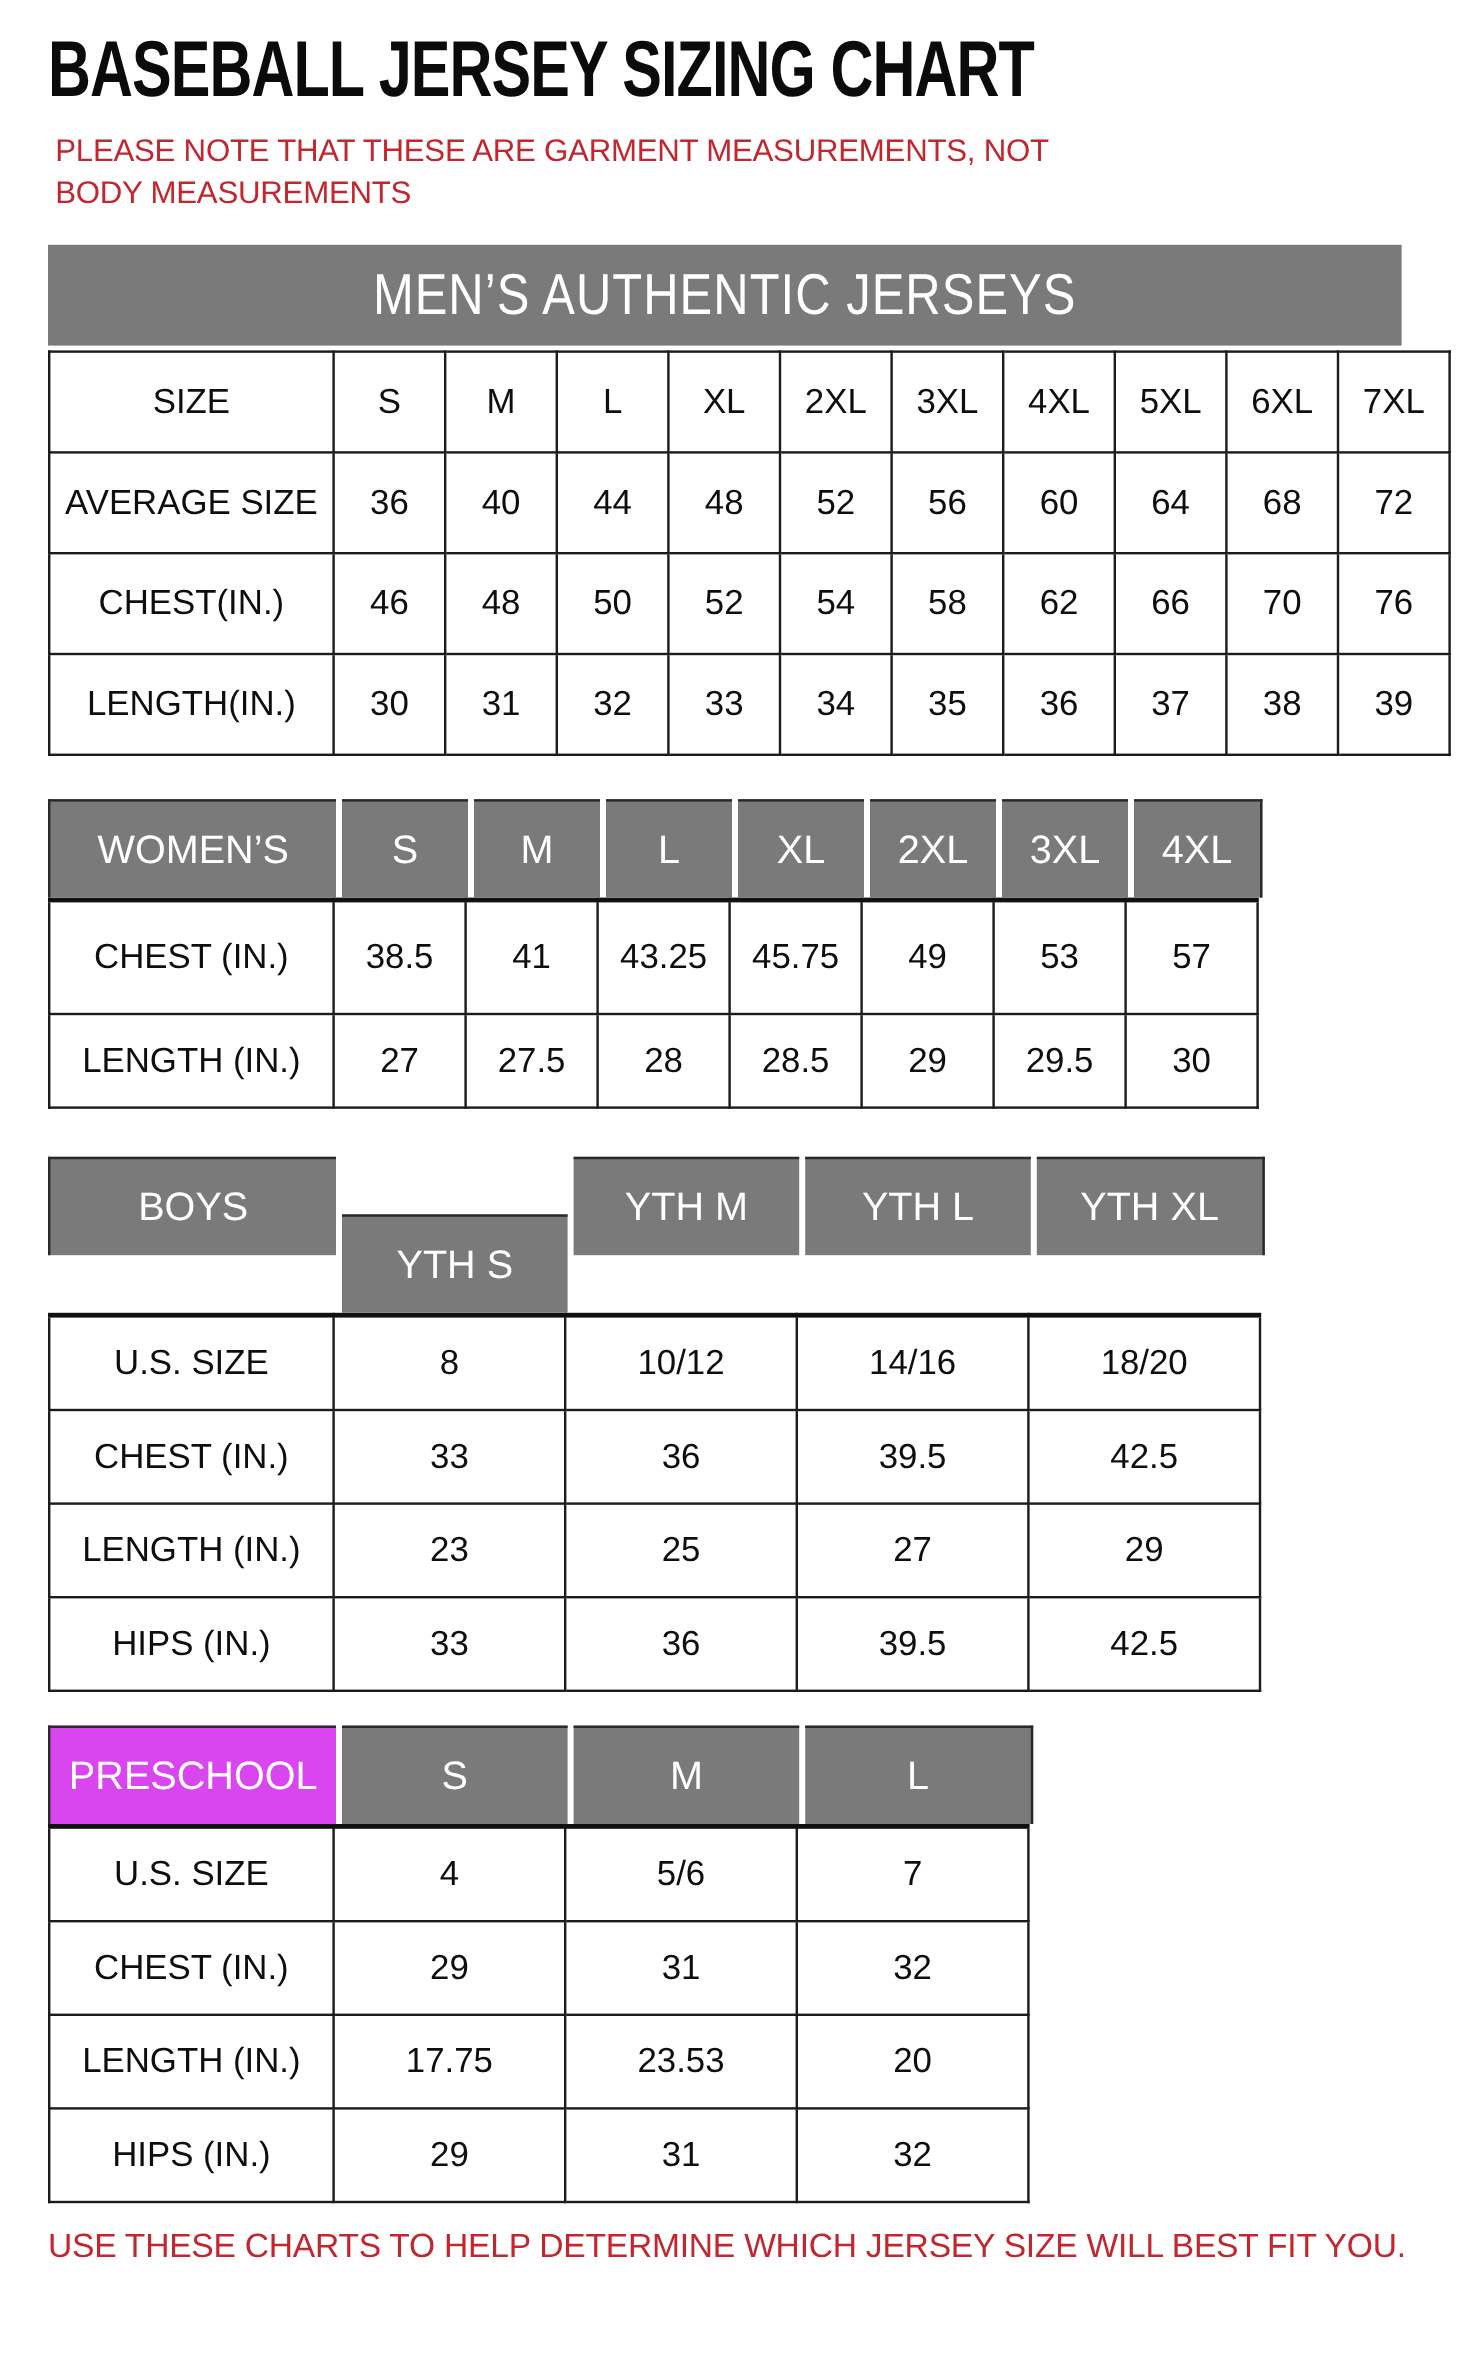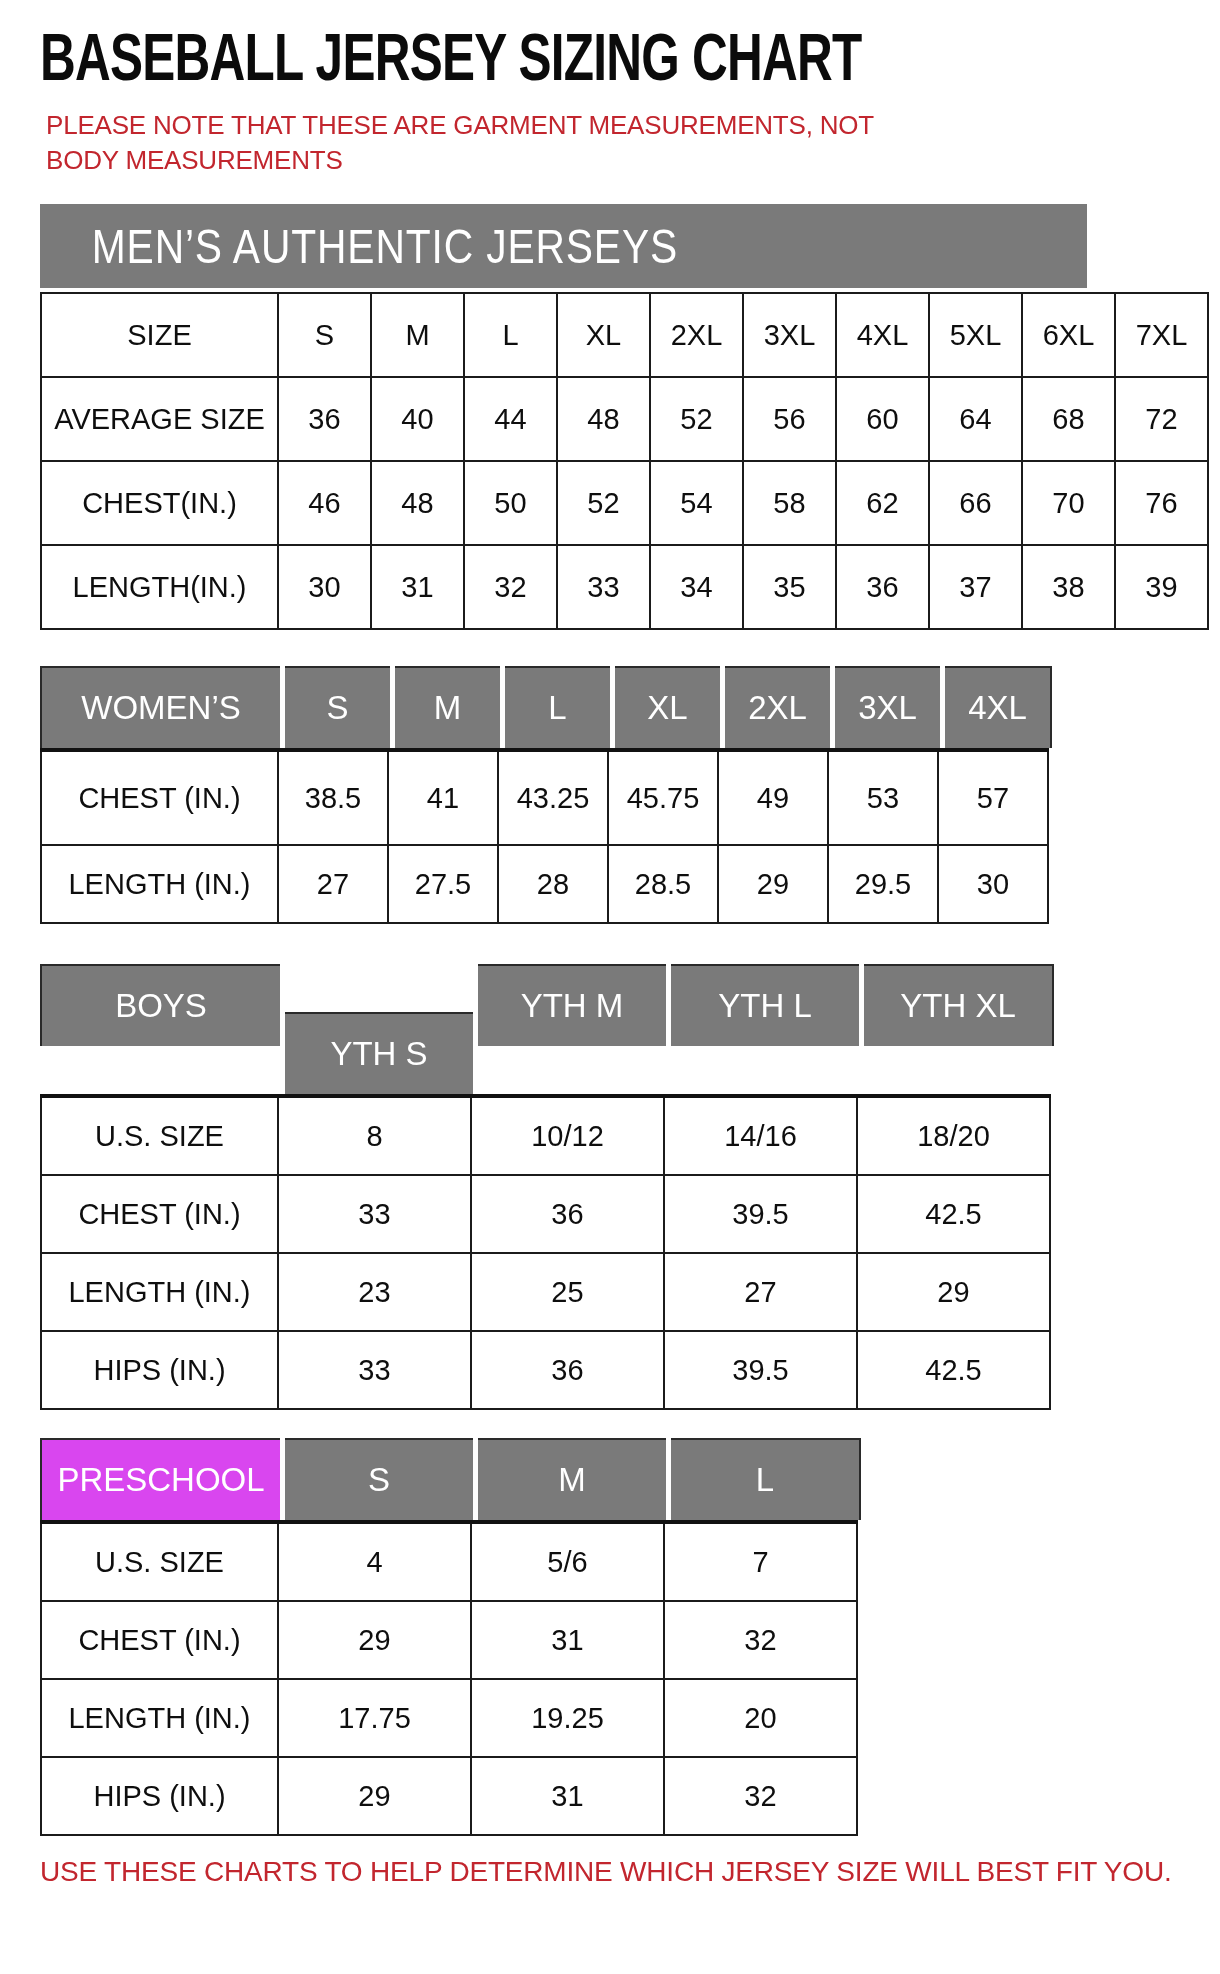--- a/index.html
+++ b/index.html
@@ -24,21 +24,21 @@
     font-size:26px;line-height:35px;letter-spacing:-0.2px;
   }
   .footer{
     margin:20px 0 0 0;width:1160px;
     font-size:28px;line-height:32px;letter-spacing:-0.2px;white-space:nowrap;
   }
 
   
   .men{margin-top:26px;}
   .band{
-    width:1047px;height:84px;display:flex;align-items:center;
+    width:1128px;height:84px;display:flex;align-items:center;justify-content:center;
   }
   .band span{
     color:#fff;font-size:48px;letter-spacing:1px;white-space:nowrap;
     transform:scaleX(0.85);transform-origin:50% 50%;
   }
 
   
   table.grid{border-collapse:collapse;table-layout:fixed;}
   .grid td{
     border:2px solid #1b1b1b;height:76px;padding:0;
@@ -252,21 +252,21 @@
           </tr>
           <tr>
             <td><span>CHEST (IN.)</span></td>
             <td><span>29</span></td>
             <td><span>31</span></td>
             <td><span>32</span></td>
           </tr>
           <tr>
             <td><span>LENGTH (IN.)</span></td>
             <td><span>17.75</span></td>
-            <td><span>19.25</span></td>
+            <td><span>23.53</span></td>
             <td><span>20</span></td>
           </tr>
           <tr>
             <td><span>HIPS (IN.)</span></td>
             <td><span>29</span></td>
             <td><span>31</span></td>
             <td><span>32</span></td>
           </tr>
         </tbody>
     </table>

